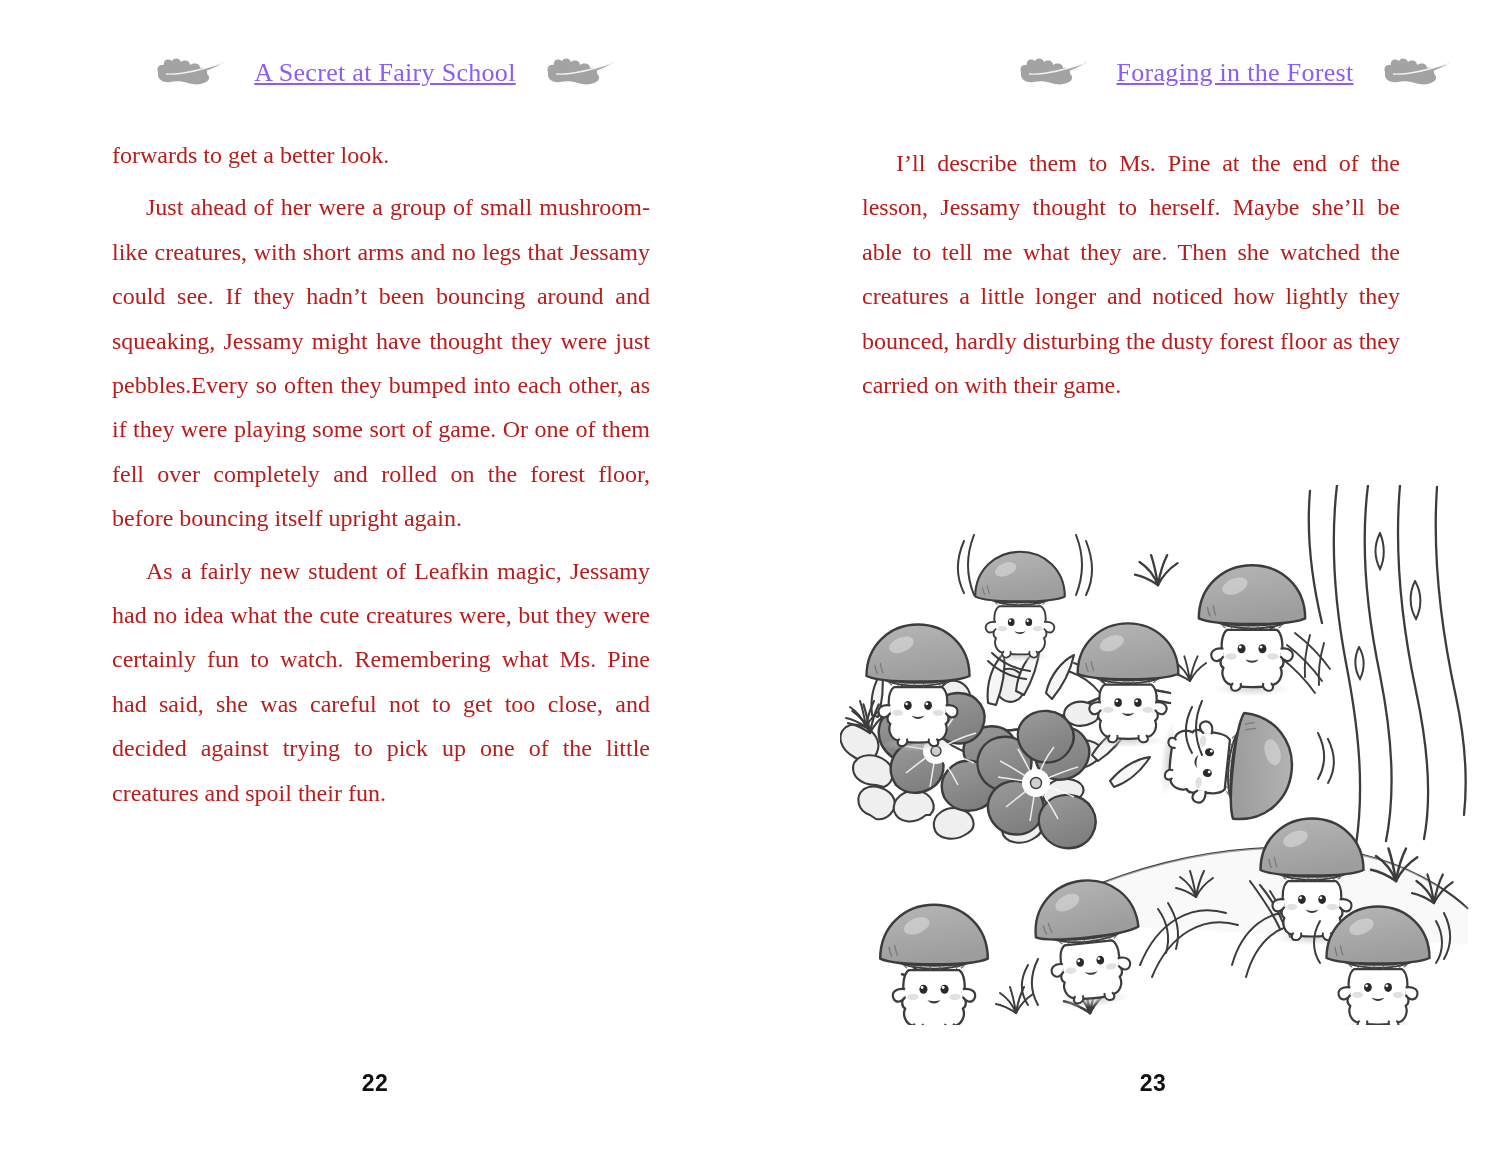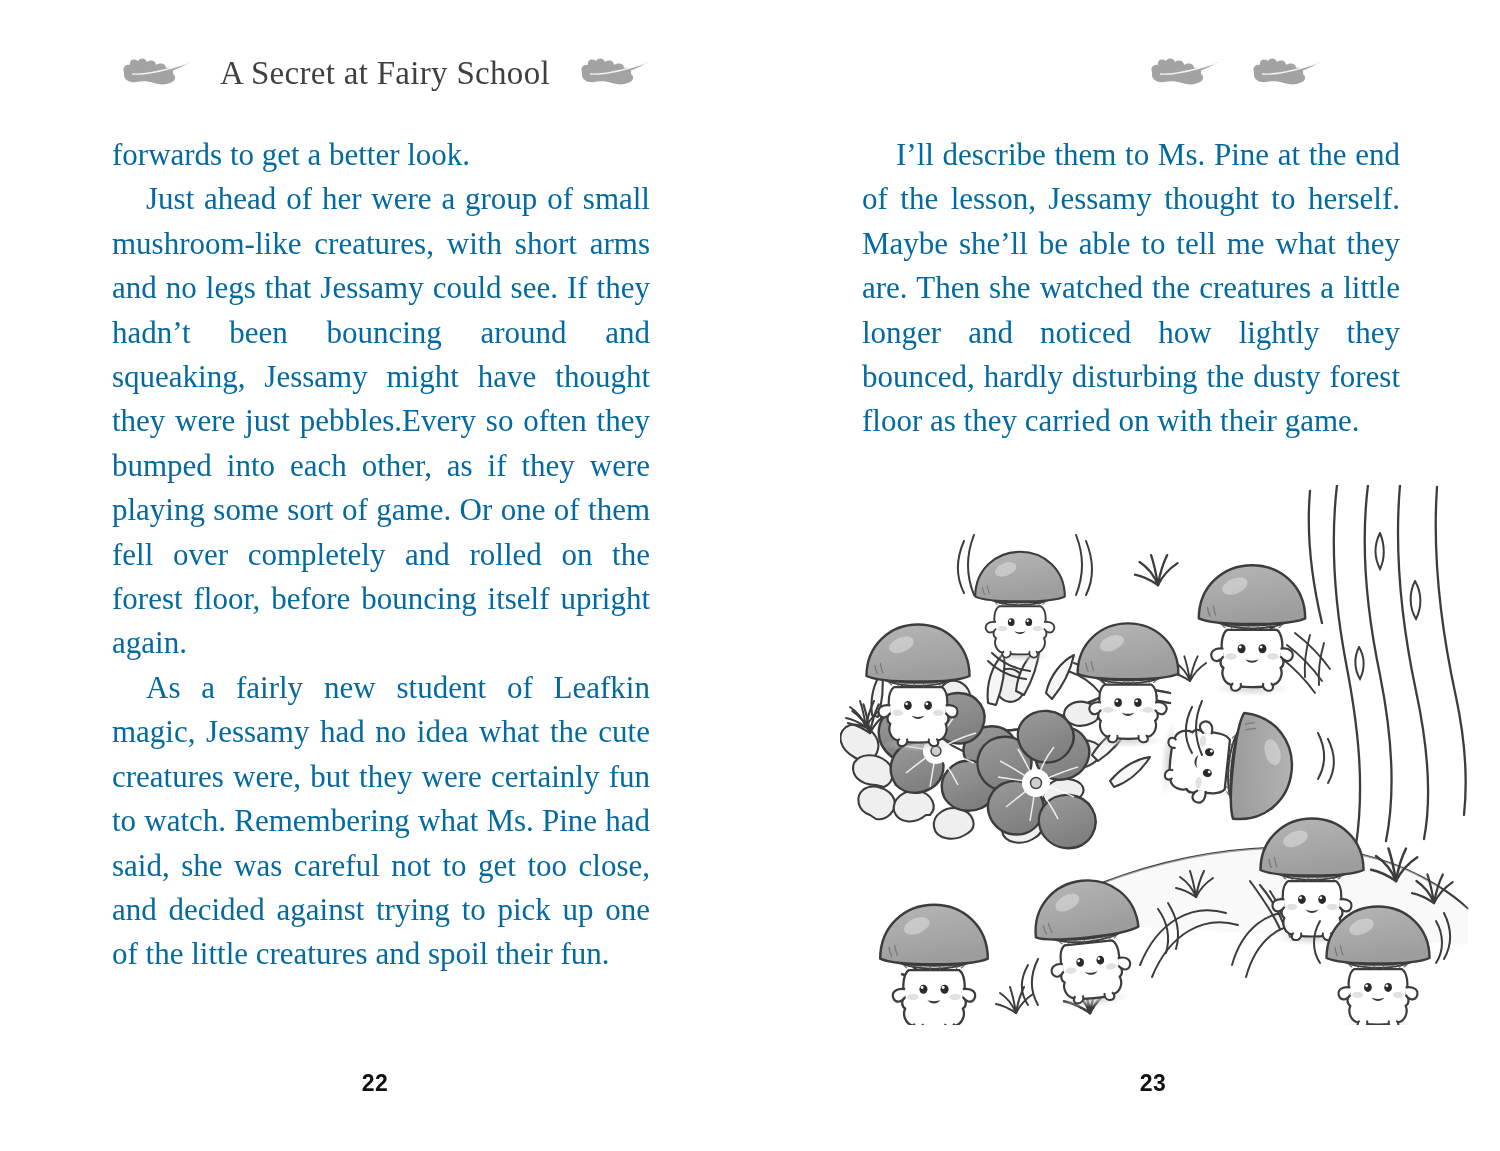--- a/index.html
+++ b/index.html
@@ -39,24 +39,25 @@
     height: 50px;
     display: flex;
     align-items: center;
     justify-content: center;
     gap: 26px;
   }
   .page-left .runhead { padding-left: 10px; padding-right: 126px; }
   .page-right .runhead { padding-left: 110px; padding-right: 70px; }
 
   .runhead-title {
-    font-size: 33px;
+    font-size: 26px;
     letter-spacing: 0.3px;
     white-space: nowrap;
-    color: #404040;
+    color: #8b5cf6;
+    text-decoration: underline;
   }
 
   .leaf {
     width: 76px;
     height: 34px;
     flex: 0 0 auto;
     display: block;
   }
   .leaf.flip { transform: scaleX(1); }
 
@@ -64,29 +65,29 @@
   .body-col {
     position: absolute;
     top: 133px;
     width: 538px;
   }
   .page-left .body-col { left: 112px; }
   .page-right .body-col { left: 112px; }
 
   .para {
     margin: 0;
-    font-size: 31px;
+    font-size: 24px;
     line-height: 44.4px;
     text-align: justify;
     text-justify: inter-word;
     -webkit-hyphens: none;
     hyphens: none;
-    color: #0369a1;
-  }
-  .para.indent { text-indent: 34px; }
+    color: #b91c1c;
+  }
+  .para.indent { text-indent: 34px; margin-top: 8px; }
   .para.noafter::after { display: none; }
 
   
   .folio {
     position: absolute;
     bottom: 54px;
     left: 0;
     width: 750px;
     text-align: center;
     font-size: 23px;
@@ -139,20 +140,21 @@
   </div>
 
   <div class="page page-right">
 
     <div class="runhead">
       <svg class="leaf" viewBox="0 0 76 34" aria-hidden="true">
         <path d="M6 16 C4 11 8 8 12 9 C11 4 16 2 20 5 C22 1 28 2 29 6 C33 3 38 5 38 9 C43 6 48 8 48 12 C53 11 56 14 55 18 C58 20 58 24 54 26 C49 29 42 29 36 27 C30 25 24 25 18 26 C12 27 7 24 6 20 Z" fill="#a3a3a3"></path>
         <path d="M30 17 C42 15 56 12 72 6 C58 15 44 19 31 20 Z" fill="#a3a3a3"></path>
         <path d="M14 18 C28 19 46 15 70 7" stroke="#ffffff" stroke-width="1.4" fill="none" opacity="0.85"></path>
       </svg>
+      <div class="runhead-title">Foraging in the Forest</div>
       <svg class="leaf flip" viewBox="0 0 76 34" aria-hidden="true">
         <path d="M6 16 C4 11 8 8 12 9 C11 4 16 2 20 5 C22 1 28 2 29 6 C33 3 38 5 38 9 C43 6 48 8 48 12 C53 11 56 14 55 18 C58 20 58 24 54 26 C49 29 42 29 36 27 C30 25 24 25 18 26 C12 27 7 24 6 20 Z" fill="#a3a3a3"></path>
         <path d="M30 17 C42 15 56 12 72 6 C58 15 44 19 31 20 Z" fill="#a3a3a3"></path>
         <path d="M14 18 C28 19 46 15 70 7" stroke="#ffffff" stroke-width="1.4" fill="none" opacity="0.85"></path>
       </svg>
     </div>
 
     <div class="body-col">
       <p class="para indent noafter">I’ll describe them to Ms. Pine at the end of the lesson, Jessamy thought to herself. Maybe she’ll be able to tell me what they are. Then she watched the creatures a little longer and noticed how lightly they bounced, hardly disturbing the dusty forest floor as they carried on with their game.</p>
     </div>

